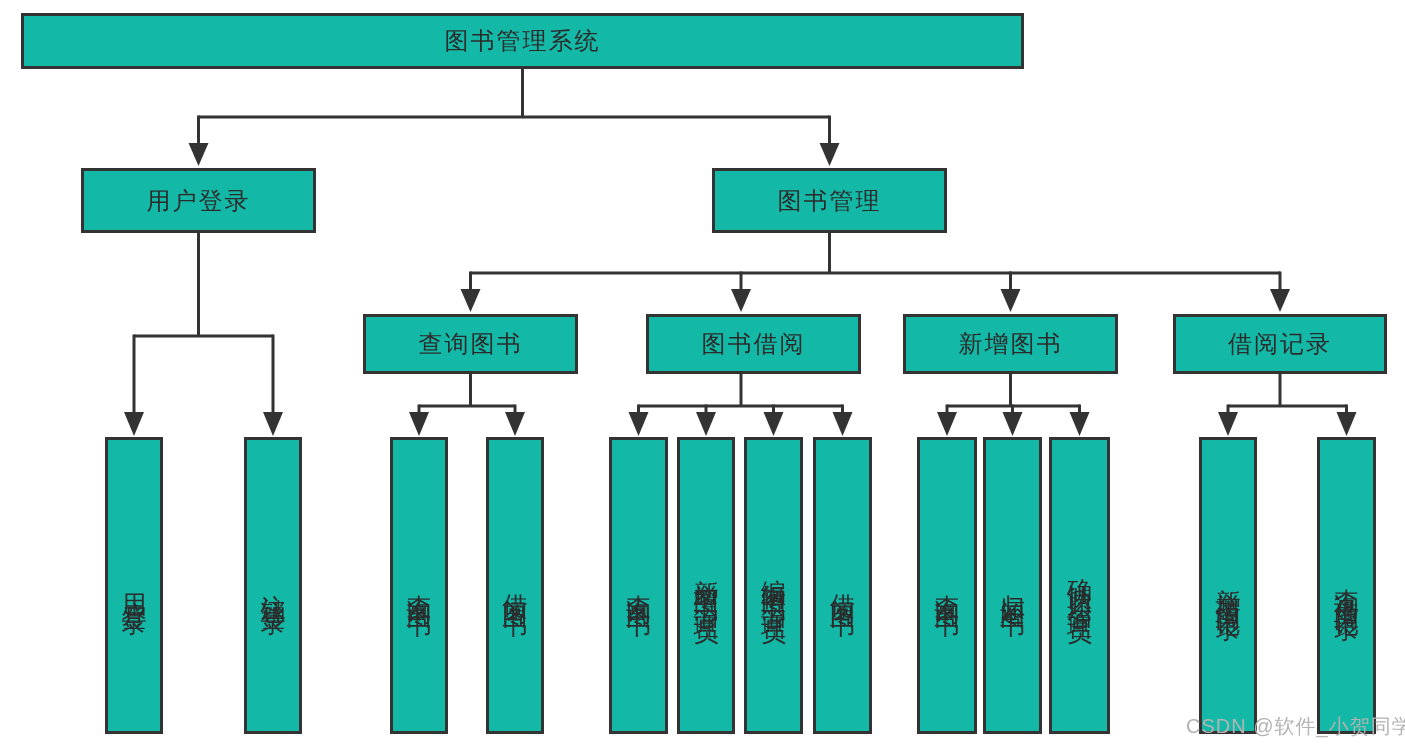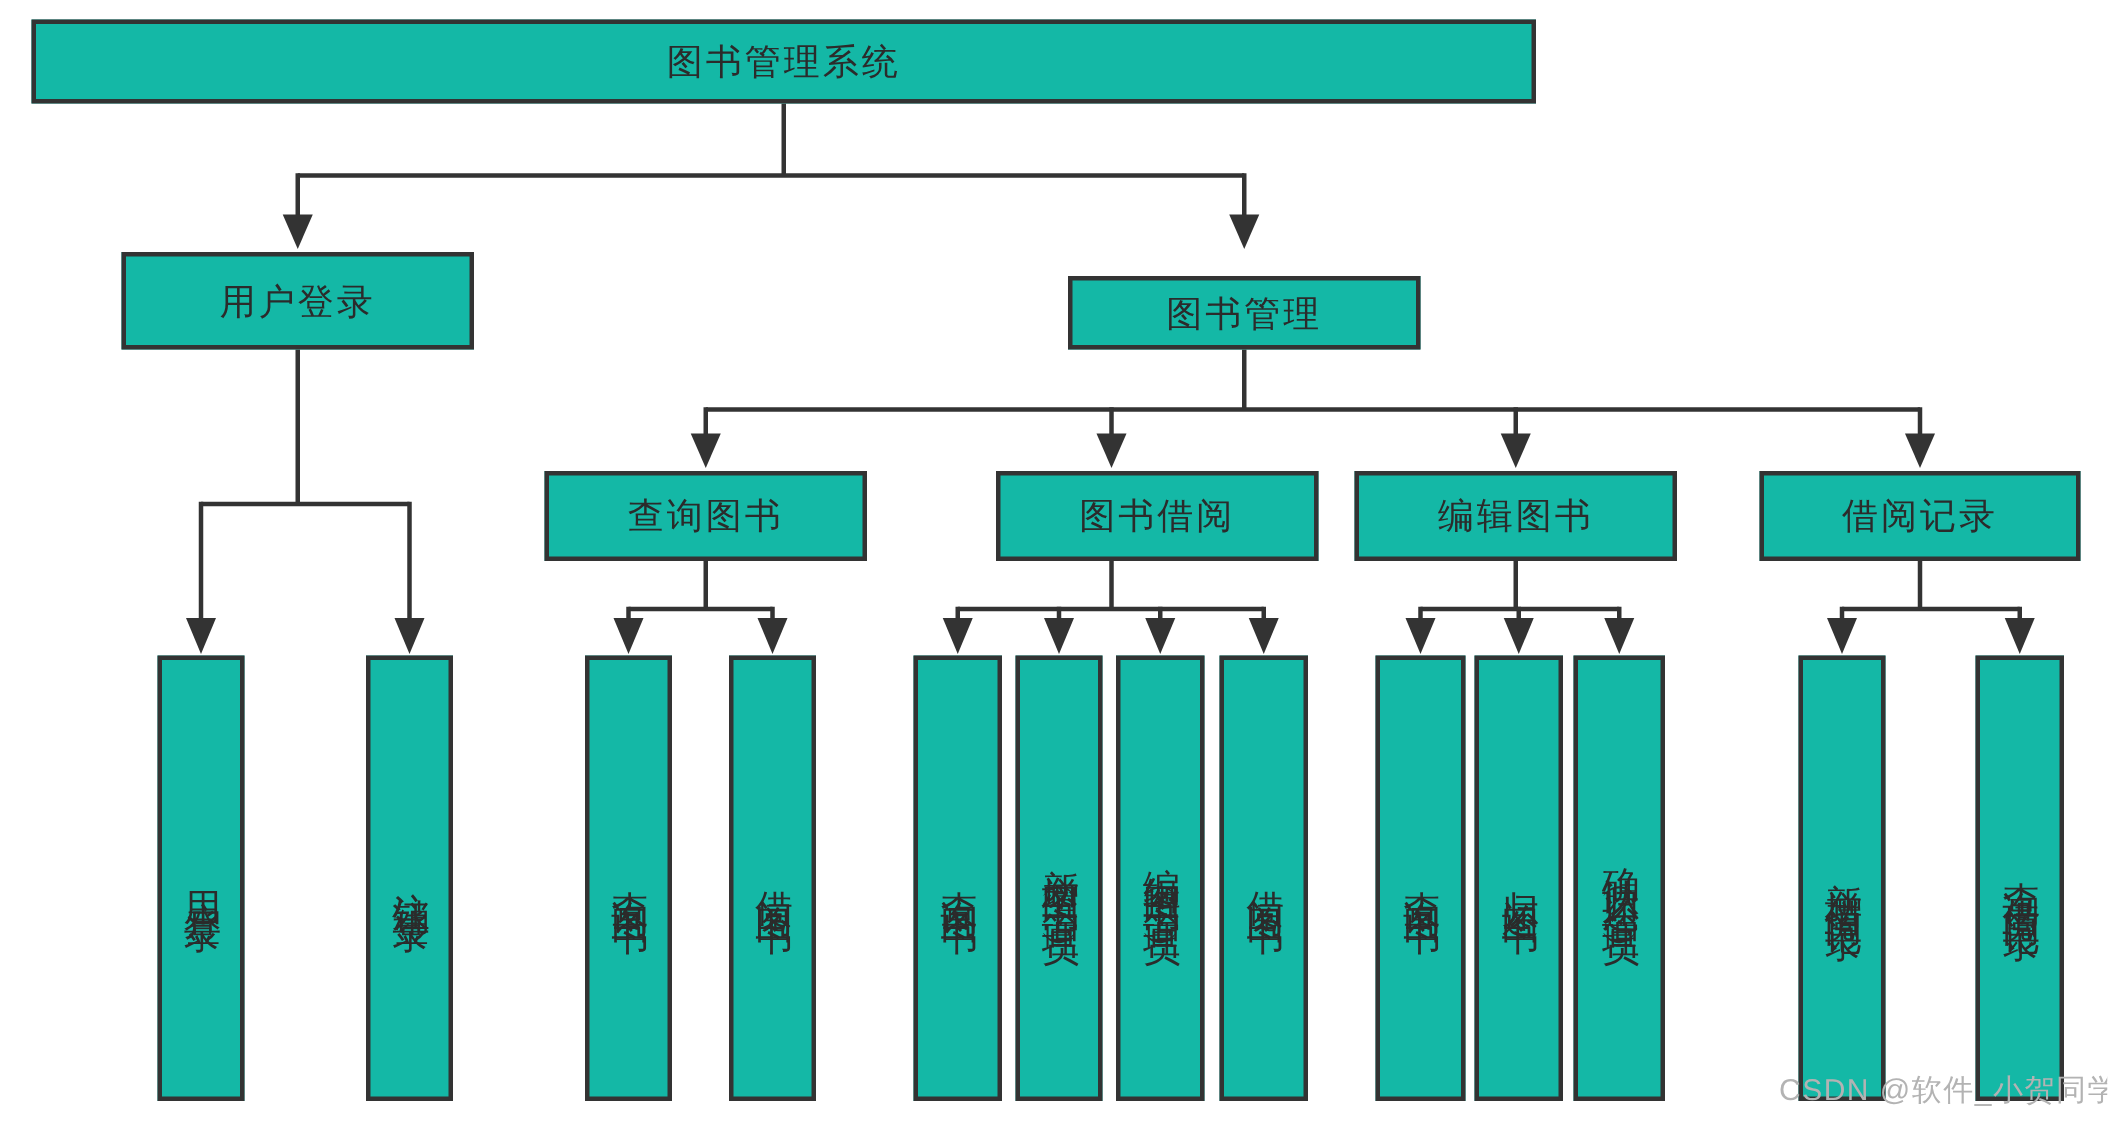--- a/index.html
+++ b/index.html
@@ -94,32 +94,32 @@
     </g>
   </svg>
 
   <div class="node h" style="left:21px; top:13px; width:1003px; height:56px;">
     <span>图书管理系统</span>
   </div>
 
   <div class="node h" style="left:81px; top:168px; width:235px; height:65px;">
     <span>用户登录</span>
   </div>
-  <div class="node h" style="left:712px; top:184px; width:235px; height:49px;">
+  <div class="node h" style="left:712px; top:168px; width:235px; height:65px;">
     <span>图书管理</span>
   </div>
 
   <div class="node h" style="left:363px; top:314px; width:215px; height:60px;">
     <span>查询图书</span>
   </div>
-  <div class="node h" style="left:664px; top:314px; width:215px; height:60px;">
+  <div class="node h" style="left:646px; top:314px; width:215px; height:60px;">
     <span>图书借阅</span>
   </div>
   <div class="node h" style="left:903px; top:314px; width:215px; height:60px;">
-    <span>编辑图书</span>
+    <span>新增图书</span>
   </div>
   <div class="node h" style="left:1173px; top:314px; width:214px; height:60px;">
     <span>借阅记录</span>
   </div>
 
   <div class="node v" style="left:105px; top:437px; width:58px; height:297px;">
     <span>用户登录</span>
   </div>
   <div class="node v" style="left:244px; top:437px; width:58px; height:297px;">
     <span>注销登录</span>

